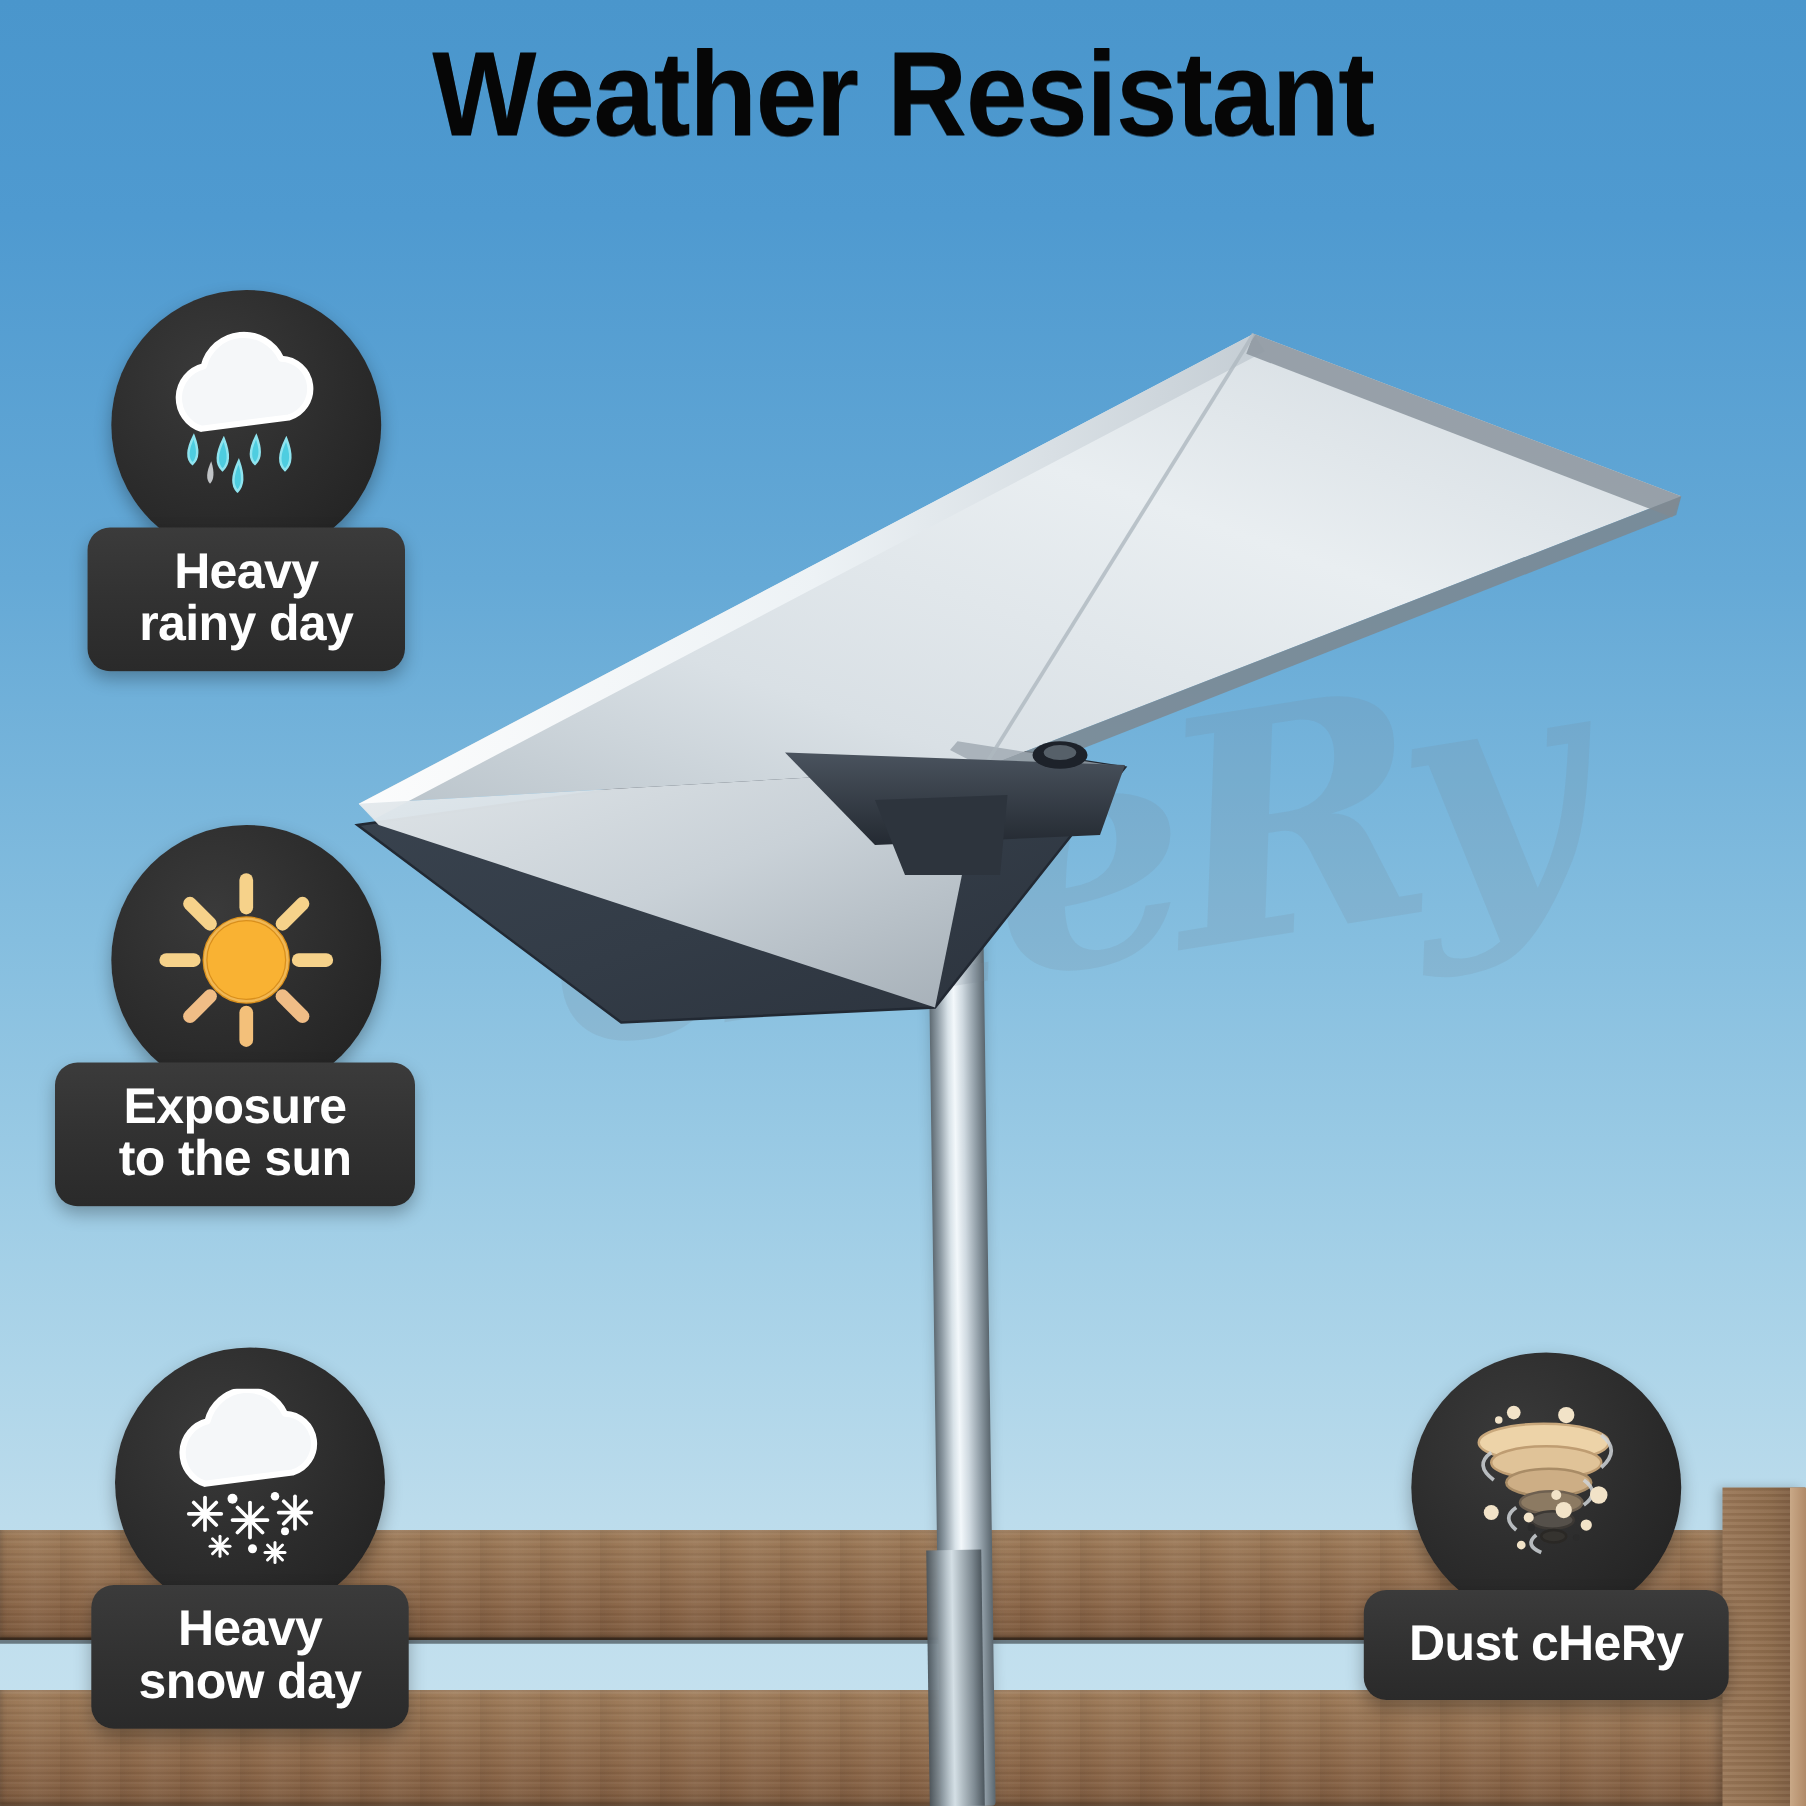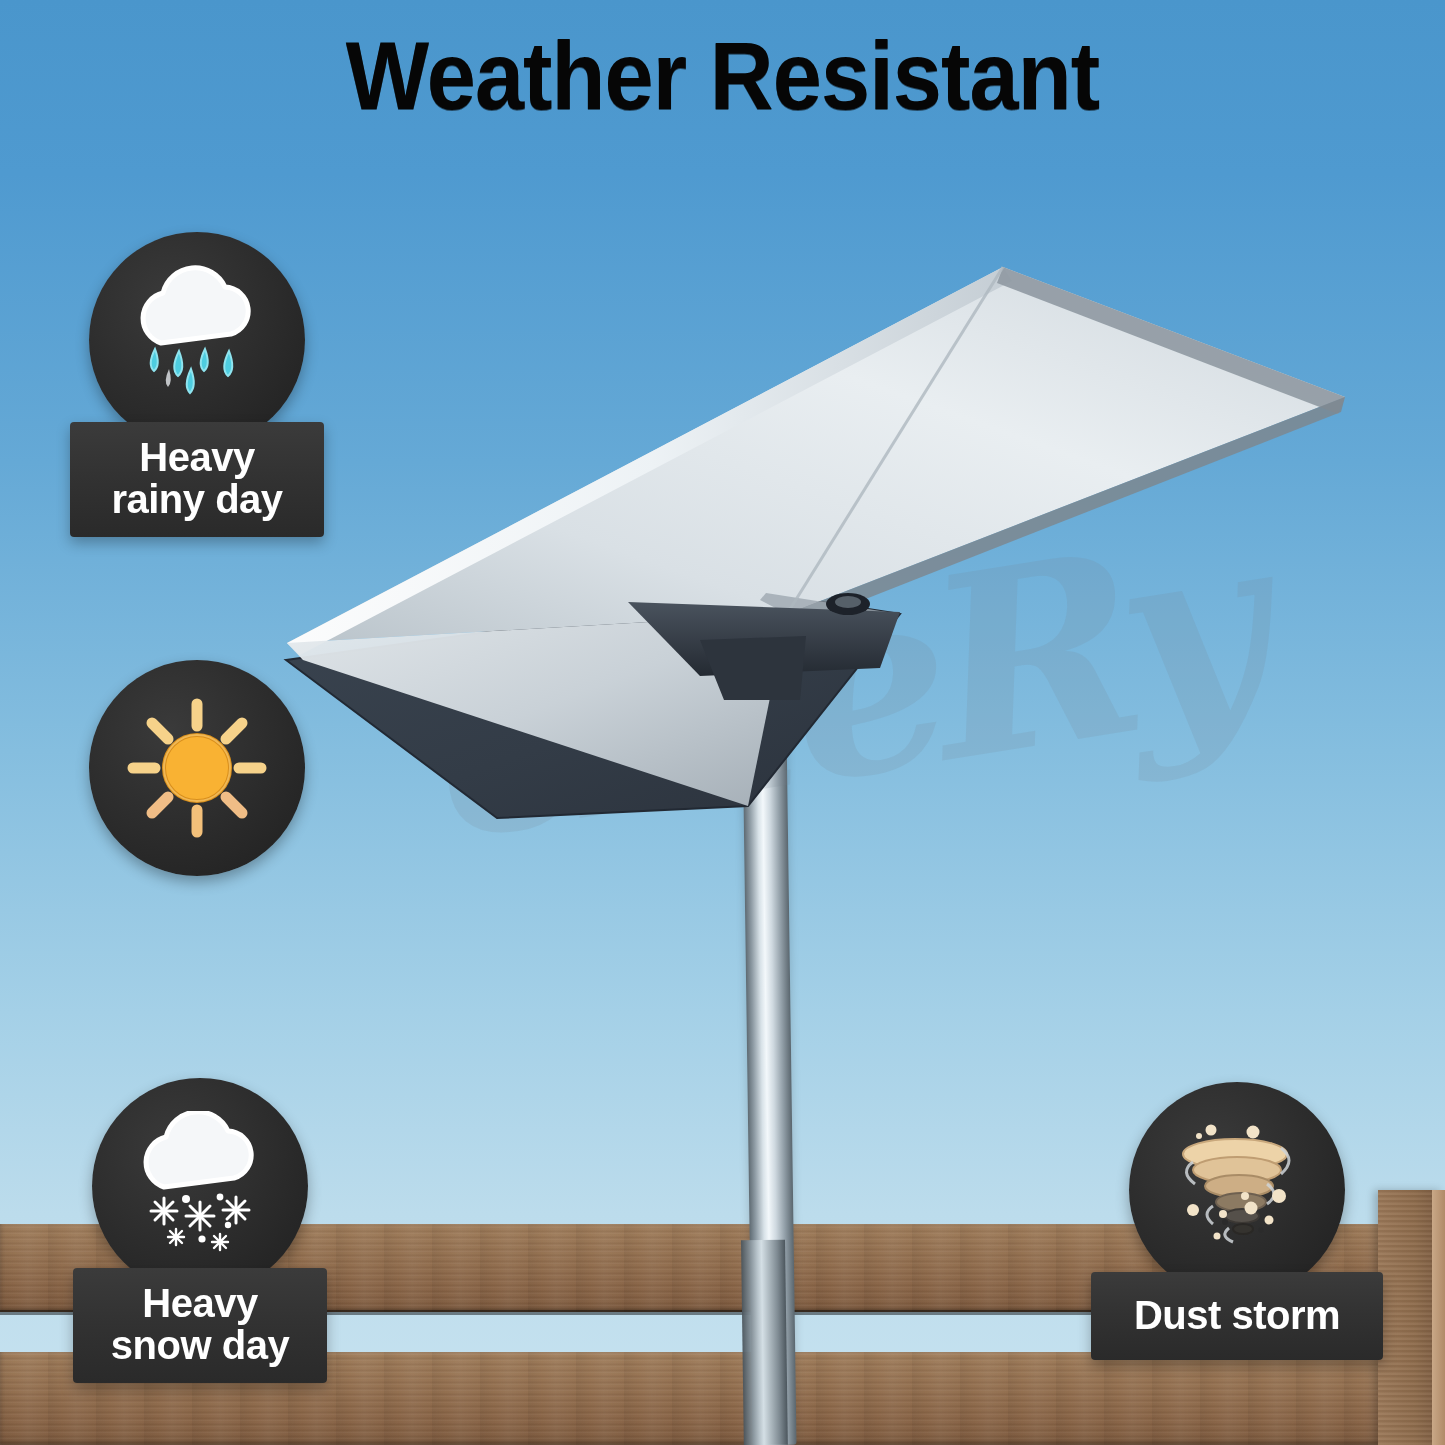--- a/index.html
+++ b/index.html
@@ -112,21 +112,21 @@
   .circle{
     position:relative;width:216px;height:216px;border-radius:50%;
     background:radial-gradient(circle at 38% 32%,#3a3a3a 0%,#2b2b2b 55%,#1f1f1f 100%);
     display:flex;align-items:center;justify-content:center;
     box-shadow:0 6px 14px rgba(0,0,0,.30);
     z-index:2;
   }
   .pill{
     position:relative;margin-top:-26px;
     background:linear-gradient(180deg,#3b3b3b 0%,#323232 48%,#2a2a2a 100%);
-    border-radius:4px;
+    border-radius:18px;
     padding:14px 20px 16px;
     min-width:214px;
     text-align:center;
     color:#ffffff;
     font-weight:bold;
     font-size:40px;
     line-height:1.06;
     letter-spacing:-.5px;
     box-shadow:0 6px 14px rgba(0,0,0,.28);
     z-index:3;
@@ -255,20 +255,22 @@
           <line x1="80" y1="122" x2="80" y2="144" stroke="#f3c07a"></line>
           <line x1="16" y1="80" x2="38" y2="80" stroke="#f6d28a"></line>
           <line x1="122" y1="80" x2="144" y2="80" stroke="#f6d28a"></line>
           <line x1="35" y1="35" x2="51" y2="51" stroke="#f6d28a"></line>
           <line x1="109" y1="109" x2="125" y2="125" stroke="#f0bd86"></line>
           <line x1="125" y1="35" x2="109" y2="51" stroke="#f6d28a"></line>
           <line x1="51" y1="109" x2="35" y2="125" stroke="#f0bd86"></line>
         </g>
       </svg>
     </div>
+    <div class="pill">Exposure
+to the sun</div>
   </div>
 
   <div class="badge b-snow">
     <div class="circle">
       <svg class="icon-svg" width="160" height="150" viewBox="0 0 160 150">
         <path d="M44,76 a26,26 0 0 1 2,-50 a33,33 0 0 1 62,-6 a24,24 0 0 1 6,47 Z" fill="#f5f7f9" stroke="#ffffff" stroke-width="5" stroke-linejoin="round"></path>
 
         <g fill="#ffffff" stroke="#ffffff" stroke-width="3" stroke-linecap="round">
           <g transform="translate(44,100)">
             <line x1="-13" y1="0" x2="13" y2="0"></line>
@@ -344,16 +346,16 @@
           <circle cx="88" cy="86" r="4"></circle>
           <circle cx="112" cy="110" r="4.5"></circle>
           <circle cx="60" cy="126" r="3.5"></circle>
         </g>
         <g fill="#2b2b2b">
           <circle cx="68" cy="112" r="3"></circle>
           <circle cx="104" cy="120" r="2.6"></circle>
         </g>
       </svg>
     </div>
-    <div class="pill one-line">Dust storm</div>
+    <div class="pill one-line">Dust cHeRy</div>
   </div>
 
 </div>
 
 </body></html>

